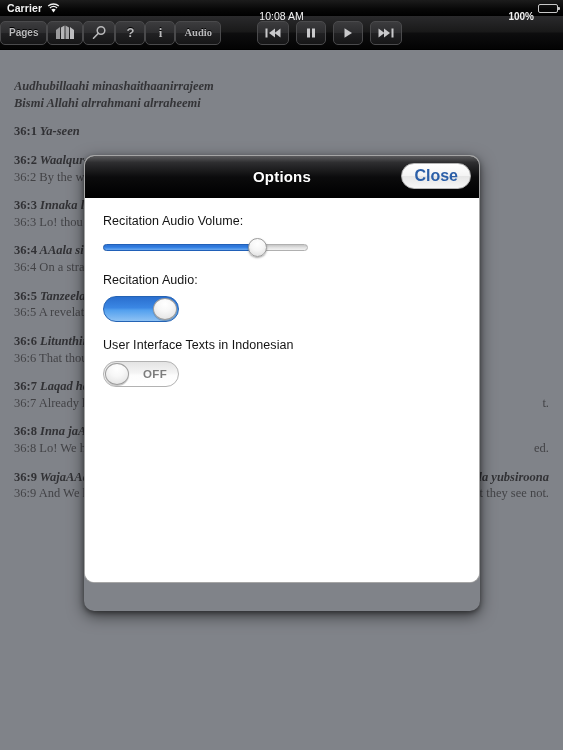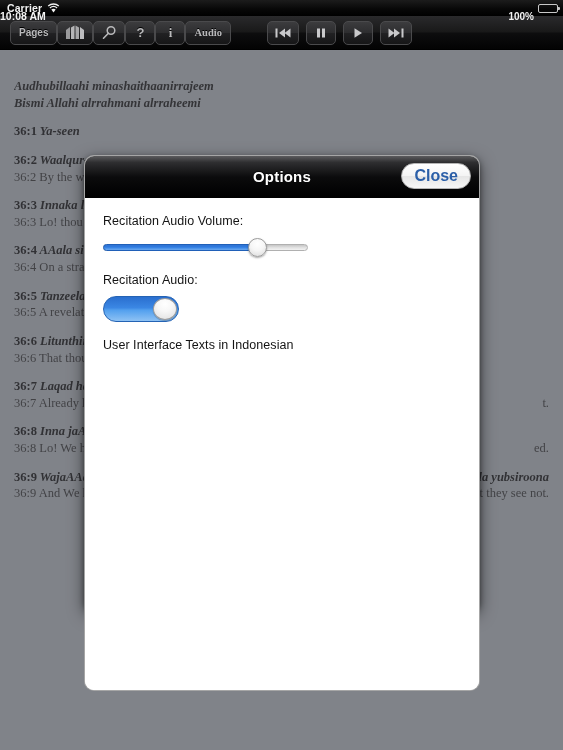--- a/index.html
+++ b/index.html
@@ -44,23 +44,24 @@
   .status-carrier {
     color: #f2f2f2;
     font-size: 10.5px;
     font-weight: bold;
     letter-spacing: 0.1px;
   }
   .wifi-icon { display: block; }
   .status-center {
     position: absolute;
     left: 0; right: 0;
+    text-align: center;
     color: #f4f4f4;
     font-size: 10.5px;
-    font-weight: bold;
+    font-weight: normal;
     pointer-events: none;
     margin-top: 16px;
   }
   .status-right {
     position: absolute;
     right: 5px;
     display: flex;
     align-items: center;
     gap: 4px;
   }
@@ -102,21 +103,21 @@
     border-bottom: 1px solid #000;
     box-sizing: border-box;
     display: flex;
     align-items: center;
     z-index: 55;
   }
   .tb-group {
     display: flex;
     align-items: center;
     gap: 0;
-    padding-left: 10px;
+    padding-left: 0;
   }
   .tb-group.playback {
     padding-left: 36px;
     gap: 7px;
   }
   .tb-btn {
     height: 24px;
     min-width: 30px;
     padding: 0 8px;
     border: 1px solid #4a4a4c;
@@ -189,21 +190,21 @@
     left: 84px; top: 155px;
     width: 396px; height: 456px;
     border-radius: 10px;
     box-shadow: 0 5px 16px rgba(0,0,0,0.55), 0 2px 5px rgba(0,0,0,0.4);
     z-index: 20;
   }
   .modal {
     position: absolute;
     left: 84px; top: 155px;
     width: 396px;
-    height: 536px;
+    height: 428px;
     border-radius: 10px;
     overflow: hidden;
     background: #fff;
     z-index: 21;
     border: 1px solid rgba(0,0,0,0.35);
     box-sizing: border-box;
   }
   .modal-header {
     position: relative;
     height: 41px;
@@ -552,18 +553,22 @@
       <div class="field-group">
         <div class="field-label">Recitation Audio:</div>
         <div class="toggle on">
           <span class="toggle-text">ON</span>
           <span class="toggle-knob"></span>
         </div>
       </div>
 
       <div class="field-group">
         <div class="field-label">User Interface Texts in Indonesian</div>
+        <div class="toggle off">
+          <span class="toggle-text">OFF</span>
+          <span class="toggle-knob"></span>
+        </div>
       </div>
 
     </div>
   </div>
 
 </div>
 
 </body></html>

